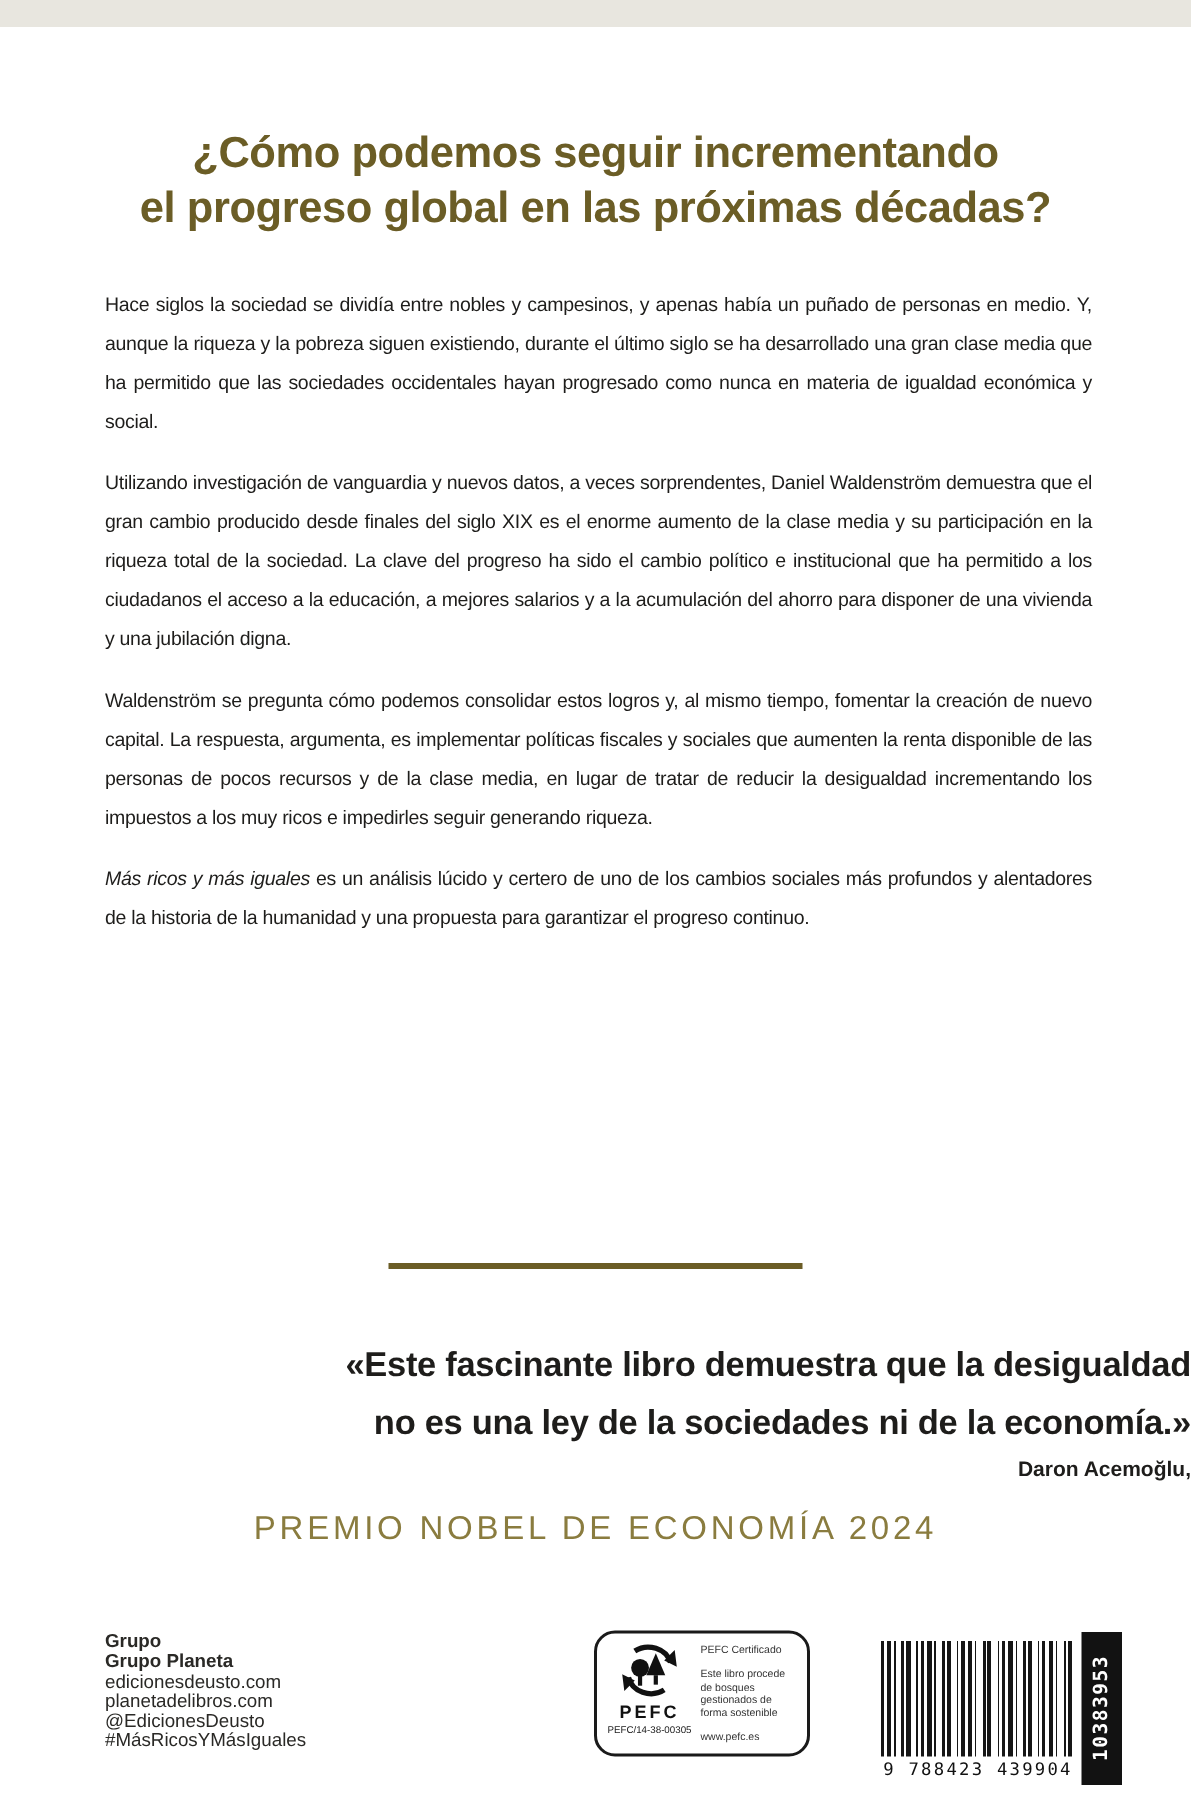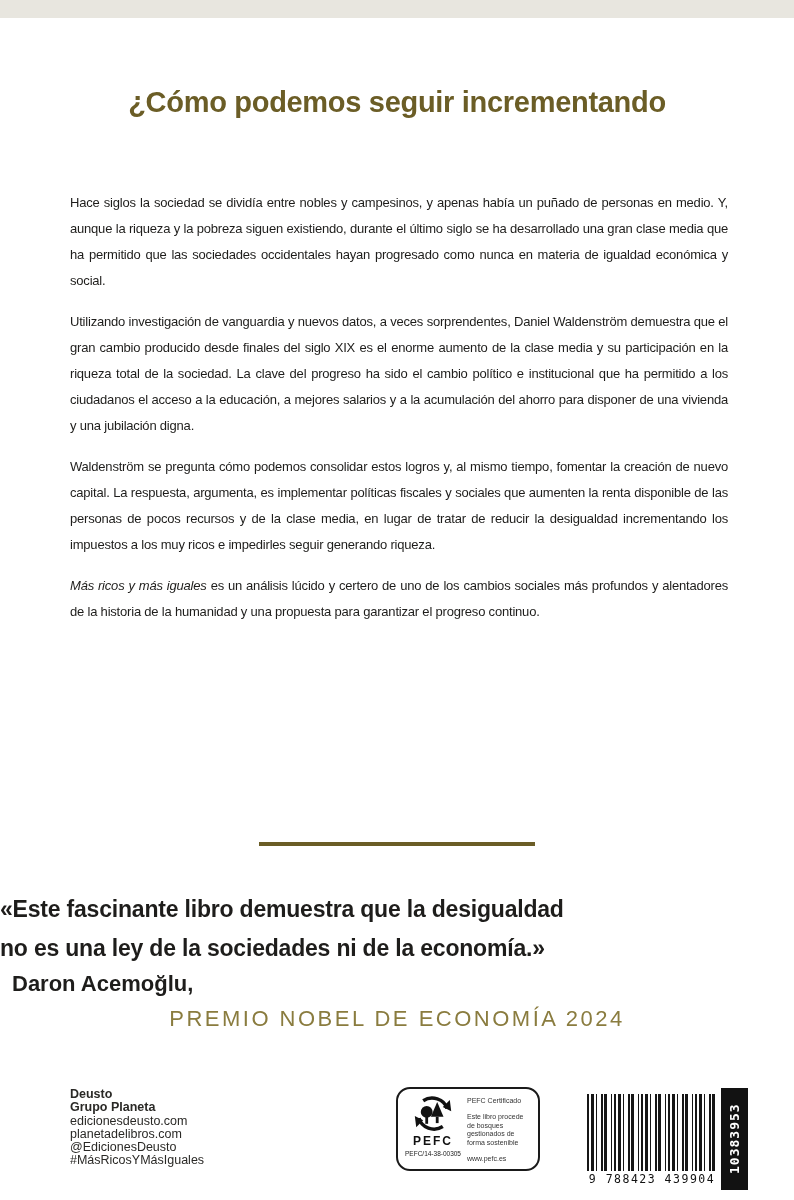--- a/index.html
+++ b/index.html
@@ -46,33 +46,33 @@
   .divider {
     position: absolute;
     top: 824px; left: 259px;
     width: 276px; height: 4px;
     background: #6b5d26;
   }
   
   .quote {
     position: absolute;
     top: 872px; left: 0; right: 0;
-    text-align: left;
+    text-align: right;
     font-weight: 700;
     font-size: 23px;
     line-height: 39px;
     letter-spacing: -0.2px;
   }
   .quote div { white-space: nowrap; }
   .quote-author {
     position: absolute;
-    top: 953px; left: 12px; right: 0;
-    text-align: left;
-    font-weight: 700;
-    font-size: 22px;
+    top: 953px; left: 0; right: 0;
+    text-align: right;
+    font-weight: 700;
+    font-size: 14px;
   }
   .quote-award {
     position: absolute;
     top: 988px; left: 0; right: 0;
     text-align: center;
     font-size: 22px;
     letter-spacing: 2.5px;
     color: #8a7c3f;
   }
   
@@ -177,40 +177,41 @@
     letter-spacing: 1px;
   }
 </style>
 </head>
 <body>
 
 <div class="page">
 
   <div class="headline">
     <div>¿Cómo podemos seguir incrementando</div>
+    <div>el progreso global en las próximas décadas?</div>
   </div>
 
   <div class="body-copy">
     <p>Hace siglos la sociedad se dividía entre nobles y campesinos, y apenas había un puñado de personas en medio. Y, aunque la riqueza y la pobreza siguen existiendo, durante el último siglo se ha desarrollado una gran clase media que ha permitido que las sociedades occidentales hayan progresa­do como nunca en materia de igualdad económica y social.</p>
     <p>Utilizando investigación de vanguardia y nuevos datos, a veces sorpren­dentes, Daniel Waldenström demuestra que el gran cambio producido desde finales del siglo XIX es el enorme aumento de la clase media y su participación en la riqueza total de la sociedad. La clave del progreso ha sido el cambio político e institucional que ha permitido a los ciudadanos el acceso a la educación, a mejores salarios y a la acumulación del ahorro para disponer de una vivienda y una jubilación digna.</p>
     <p>Waldenström se pregunta cómo podemos consolidar estos logros y, al mismo tiempo, fomentar la creación de nuevo capital. La respuesta, argu­menta, es implementar políticas fiscales y sociales que aumenten la renta disponible de las personas de pocos recursos y de la clase media, en lugar de tratar de reducir la desigualdad incrementando los impuestos a los muy ricos e impedirles seguir generando riqueza.</p>
     <p><span class="italic">Más ricos y más iguales</span><span> es un análisis lúcido y certero de uno de los cam­bios sociales más profundos y alentadores de la historia de la humanidad y una propuesta para garantizar el progreso continuo.</span></p>
   </div>
 
   <div class="divider"></div>
 
   <div class="quote">
     <div>«Este fascinante libro demuestra que la desigualdad</div>
     <div>no es una ley de la sociedades ni de la economía.»</div>
   </div>
   <div class="quote-author">Daron Acemoğlu,</div>
   <div class="quote-award">PREMIO NOBEL DE ECONOMÍA 2024</div>
 
   <div class="publisher">
-    <div class="bold">Deusto</div>
+    <div class="bold">Grupo</div>
     <div class="bold">Grupo Planeta</div>
     <div>edicionesdeusto.com</div>
     <div>planetadelibros.com</div>
     <div>@EdicionesDeusto</div>
     <div>#MásRicosYMásIguales</div>
   </div>
 
   <div class="pefc-box">
     <div class="pefc-left">
       <svg viewBox="0 0 60 56" aria-hidden="true">

